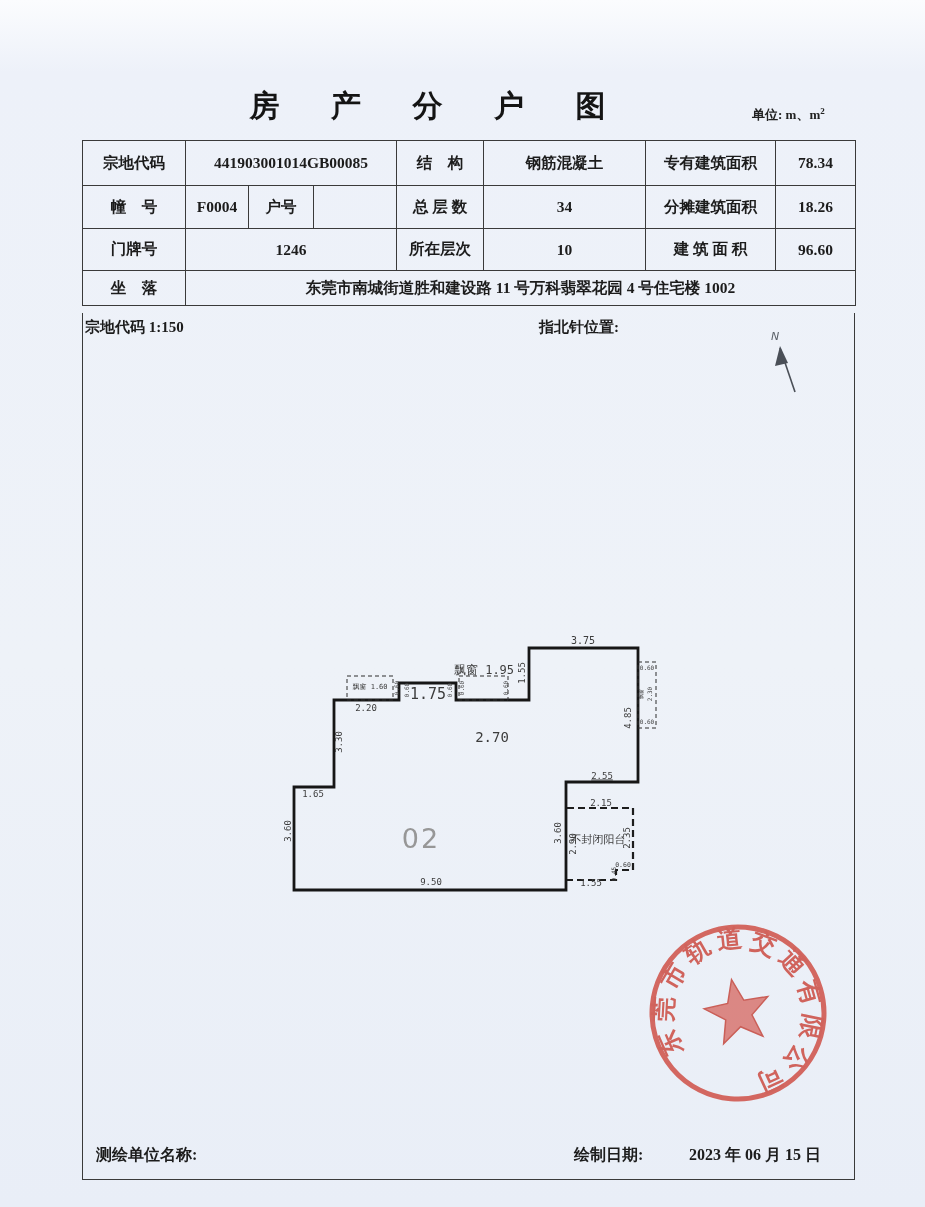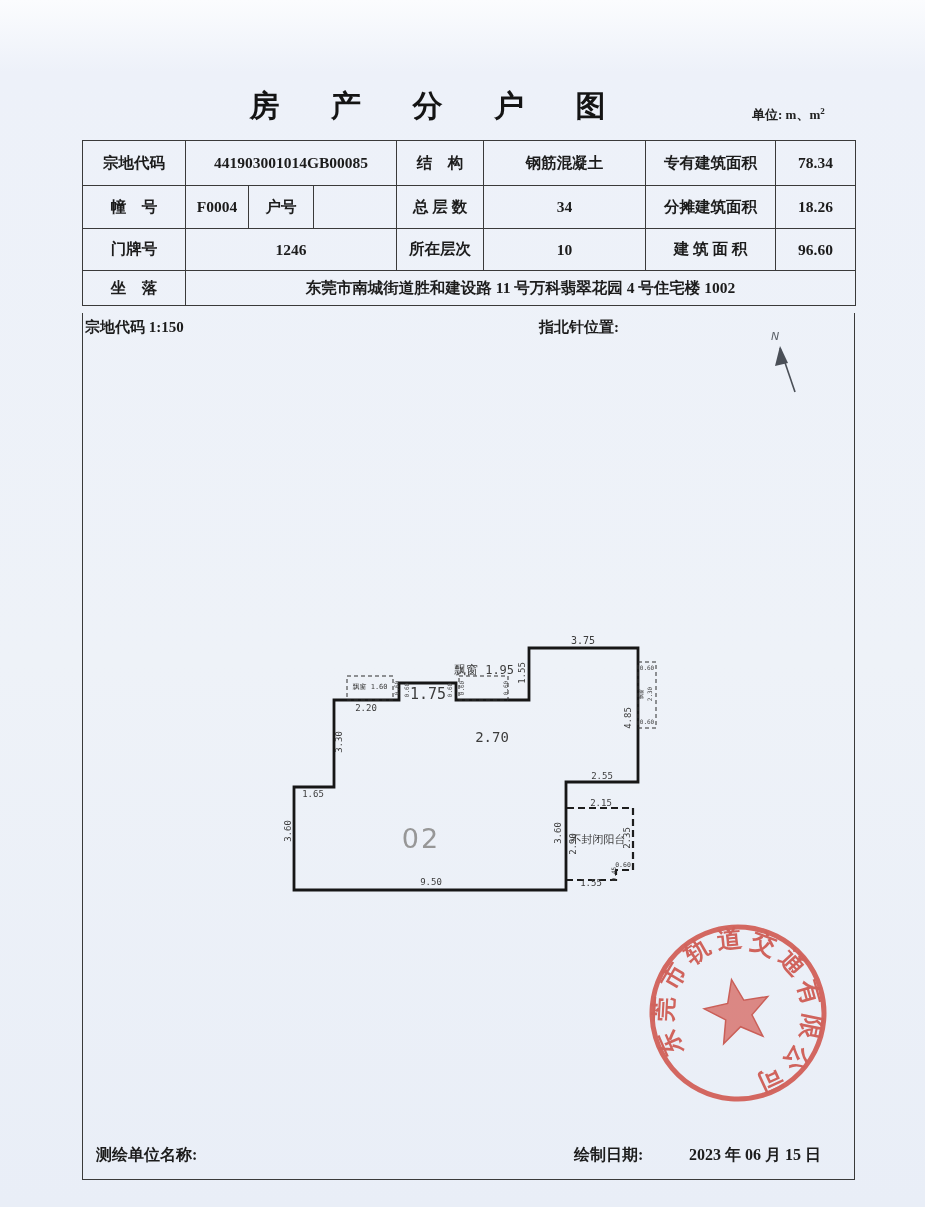--- a/index.html
+++ b/index.html
@@ -161,21 +161,21 @@
           <span class="dim" style="left: 213px; top: 40px; font-size: 12px; transform: translate(-50%, -50%);">飘窗 1.95</span>
           <span class="dim" style="left: 235px; top: 58px; font-size: 6px; transform: translate(-50%, -50%) rotate(-90deg);">0.60</span>
           <span class="dim" style="left: 221px; top: 78px; font-size: 14px; transform: translate(-50%, -50%); margin-top: 29px;">2.70</span>
           <span class="dim" style="left: 251px; top: 43px; font-size: 9px; transform: translate(-50%, -50%) rotate(-90deg);">1.55</span>
           <span class="dim" style="left: 312px; top: 11px; font-size: 10px; transform: translate(-50%, -50%);">3.75</span>
           <span class="dim" style="left: 357px; top: 88px; font-size: 9px; transform: translate(-50%, -50%) rotate(-90deg);">4.85</span>
           <span class="dim" style="left: 376px; top: 38px; font-size: 6px; transform: translate(-50%, -50%);">0.60</span>
           <span class="dim" style="left: 370px; top: 64px; font-size: 5px; transform: translate(-50%, -50%) rotate(-90deg);">飘窗</span>
           <span class="dim" style="left: 379px; top: 64px; font-size: 6px; transform: translate(-50%, -50%) rotate(-90deg);">2.30</span>
           <span class="dim" style="left: 376px; top: 92px; font-size: 6px; transform: translate(-50%, -50%);">0.60</span>
-          <span class="dim" style="left: 331px; top: 146px; font-size: 9px; transform: translate(-50%, -50%);">2.55</span>
+          <span class="dim" style="left: 331px; top: 146px; font-size: 9px; transform: translate(-50%, -50%); text-decoration: underline;">2.55</span>
           <span class="dim" style="left: 287px; top: 203px; font-size: 9px; transform: translate(-50%, -50%) rotate(-90deg);">3.60</span>
           <span class="dim" style="left: 302px; top: 214px; font-size: 9px; transform: translate(-50%, -50%) rotate(-90deg);">2.90</span>
           <span class="dim" style="left: 330px; top: 173px; font-size: 9px; transform: translate(-50%, -50%);">2.15</span>
           <span class="dim" style="left: 327px; top: 197px; font-size: 11px; transform: translate(-50%, -50%); margin-top: 12px;">不封闭阳台</span>
           <span class="dim" style="left: 356px; top: 208px; font-size: 9px; transform: translate(-50%, -50%) rotate(-90deg);">2.35</span>
           <span class="dim" style="left: 352px; top: 235px; font-size: 6.5px; transform: translate(-50%, -50%);">0.60</span>
           <span class="dim" style="left: 343px; top: 244px; font-size: 6px; transform: translate(-50%, -50%) rotate(-90deg);">0.45</span>
           <span class="dim" style="left: 320px; top: 253px; font-size: 9px; transform: translate(-50%, -50%);">1.55</span>
           <span class="dim" style="left: 68px; top: 112px; font-size: 9px; transform: translate(-50%, -50%) rotate(-90deg);">3.30</span>
           <span class="dim" style="left: 42px; top: 164px; font-size: 9px; transform: translate(-50%, -50%);">1.65</span>

